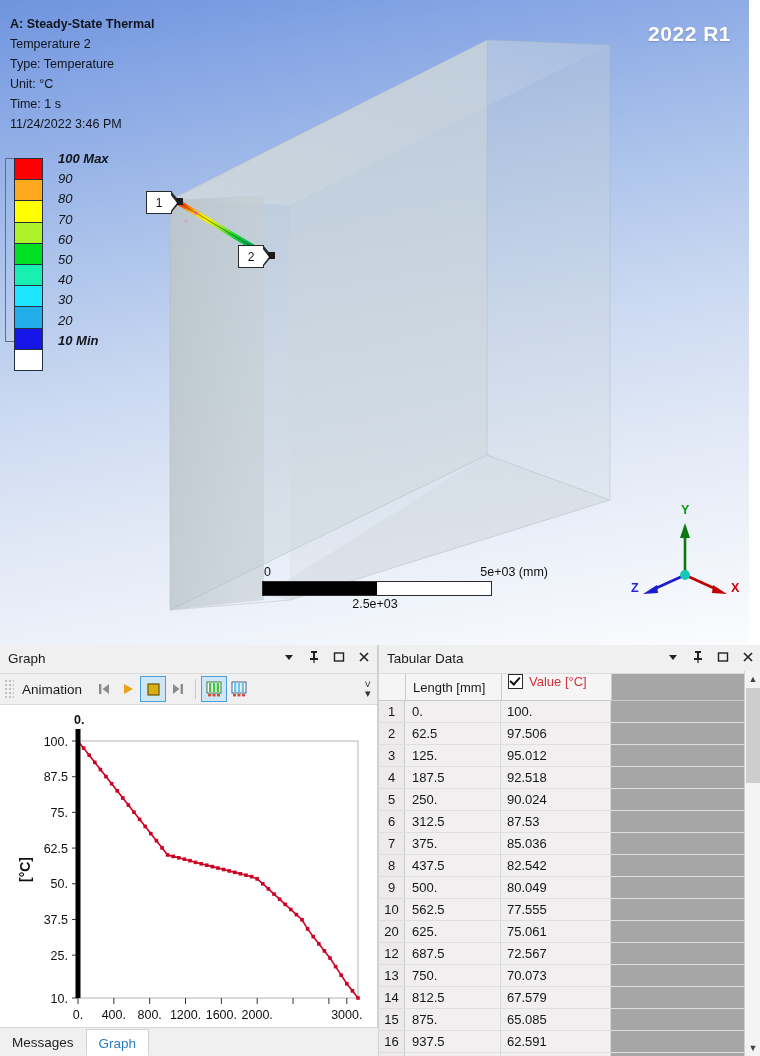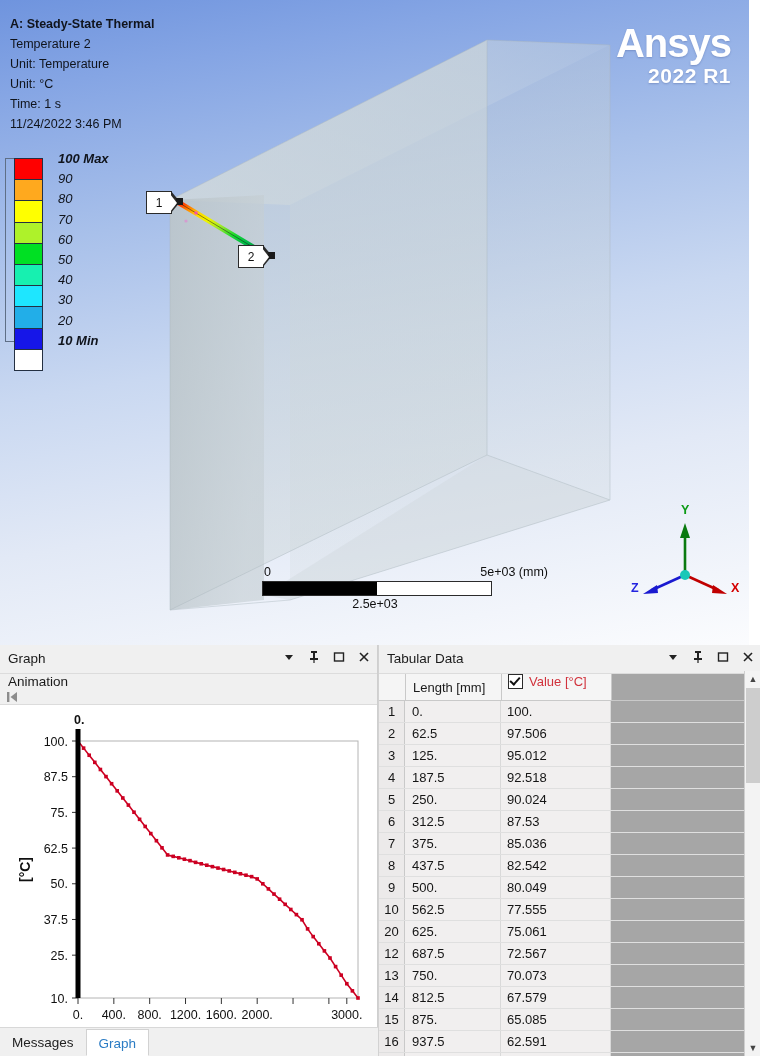--- a/index.html
+++ b/index.html
@@ -81,21 +81,21 @@
     border-bottom:1px solid #dcdcdc;
   }
   .panel-title .t{position:absolute;left:8px;top:6px;font-size:13.5px;color:#1a1a1a;}
   .panel-title .btns{position:absolute;right:6px;top:4px;display:flex;gap:11px;align-items:center;}
   .pbtn{width:14px;height:16px;position:relative;cursor:default;}
   .pbtn svg{display:block;}
 
   #graph-panel{position:absolute;left:0;top:0;width:377px;height:411px;background:#fff;}
   #graph-toolbar{
     position:relative;height:30px;background:#f0f0f0;border-bottom:1px solid #dcdcdc;
-    display:flex;align-items:flex-start;flex-direction:column;
+    display:flex;align-items:center;
   }
   #graph-toolbar .grip{width:10px;height:20px;margin-left:4px;
     background-image:radial-gradient(#b8b8b8 1px, transparent 1px);
     background-size:4px 4px;opacity:.85;}
   #graph-toolbar .anim-lbl{font-size:13.5px;color:#1a1a1a;margin-left:8px;margin-right:10px;}
   .tb-btn{width:24px;height:24px;display:flex;align-items:center;justify-content:center;}
   .tb-btn.sel{border:1.5px solid #4a9ede;background:#cfe6f7;}
   .tb-sep{width:1px;height:20px;background:#c8c8c8;margin:0 5px;}
   #graph-toolbar .chev{margin-left:auto;margin-right:6px;text-align:center;color:#333;line-height:9px;font-size:11px;}
 
@@ -185,28 +185,27 @@
 
     <line x1="176" y1="201" x2="256" y2="249" stroke="url(#pathGrad)" stroke-width="5.5" stroke-linecap="round"></line>
     <line x1="176" y1="201" x2="256" y2="249" stroke="#111" stroke-width="1" opacity="0.45"></line>
     <circle cx="196" cy="213" r="1.8" fill="#ff3bd0" opacity="0.8"></circle>
     <circle cx="186" cy="221" r="1.6" fill="#e08ad0" opacity="0.7"></circle>
   </svg>
 
   <div id="legend-text">
     <div class="ttl">A: Steady-State Thermal</div>
     <div>Temperature 2</div>
-    <div>Unit: Temperature</div>
+    <div>Type: Temperature</div>
     <div>Unit: °C</div>
     <div>Time: 1 s</div>
     <div>11/24/2022 3:46 PM</div>
   </div>
 
   <div id="ansys-logo">
-    <div class="lg">Ansys</div>
     <div class="rel">2022 R1</div>
   </div>
 
   <div id="colorbar-wrap">
     <div id="cb-bracket"></div>
     <div id="colorbar">
         <div class="cb-band" style="background: rgb(255, 0, 0); border-bottom: 1px solid rgb(36, 48, 66);"></div>
         <div class="cb-band" style="background: rgb(255, 169, 30); border-bottom: 1px solid rgb(36, 48, 66);"></div>
         <div class="cb-band" style="background: rgb(255, 255, 0); border-bottom: 1px solid rgb(36, 48, 66);"></div>
         <div class="cb-band" style="background: rgb(174, 242, 42); border-bottom: 1px solid rgb(36, 48, 66);"></div>

